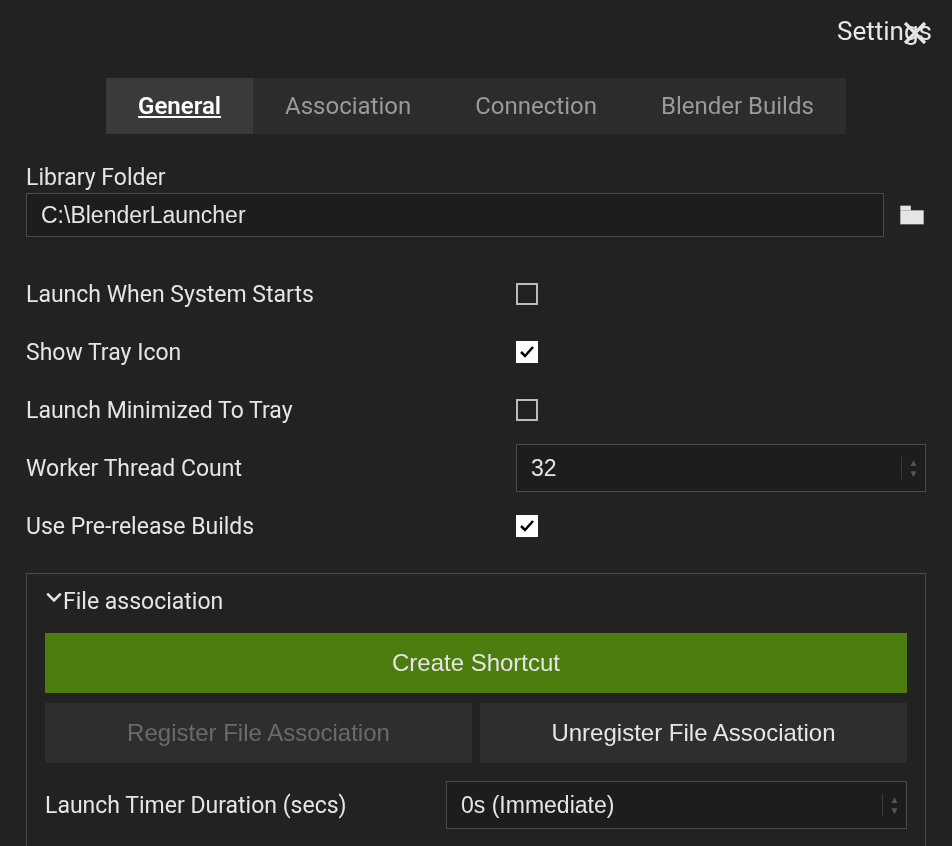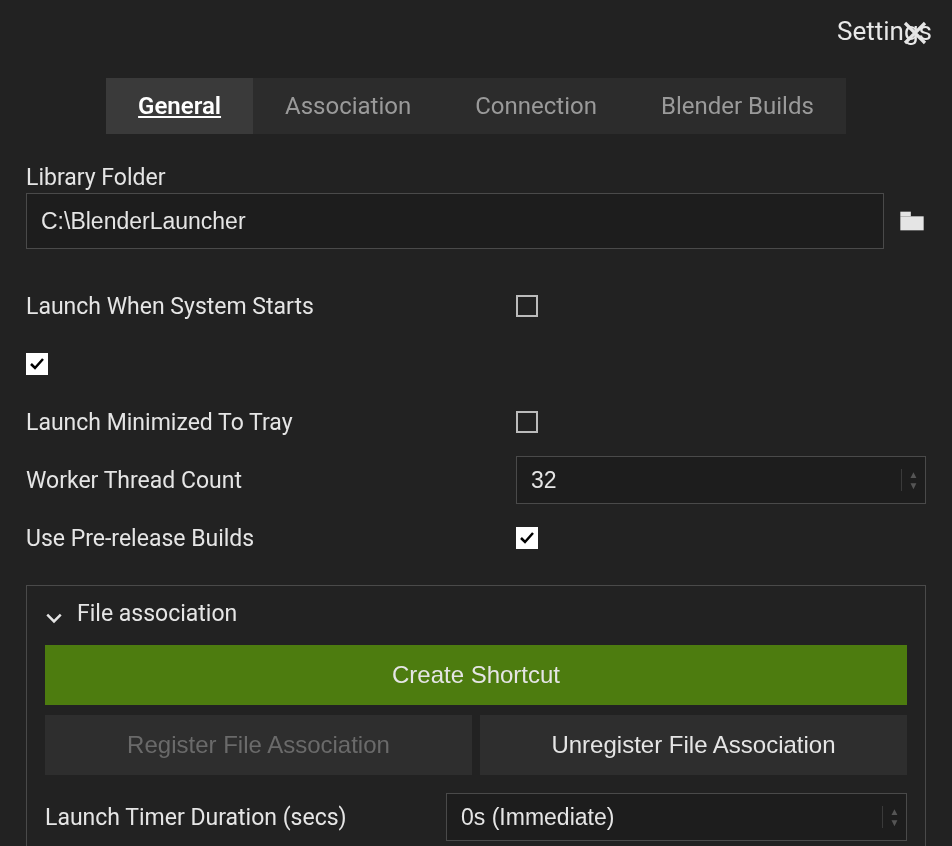--- a/index.html
+++ b/index.html
@@ -65,21 +65,21 @@
       gap: 14px;
       margin-bottom: 28px;
     }
     .text-input {
       flex: 1;
       background: #1d1d1d;
       border: 1px solid #4a4a4a;
       color: #e5e5e5;
       font-size: 23px;
       padding: 10px 14px;
-      height: 56px;
+      height: 44px;
     }
     .folder-icon-btn {
       width: 28px;
       height: 28px;
       cursor: pointer;
     }
     .option-row {
       display: grid;
       grid-template-columns: 490px 1fr;
       align-items: center;
@@ -136,22 +136,21 @@
       color: #555;
       font-size: 10px;
     }
     .section {
       border: 1px solid #4a4a4a;
       margin-top: 18px;
       padding: 14px 18px 18px 18px;
     }
     .section-header {
       display: flex;
-      align-items: flex-end;
-      gap: 14px;
+      align-items: flex-start;
       margin-bottom: 18px;
     }
     .chevron {
       width: 18px;
       height: 18px;
       cursor: pointer;
     }
     .section-title {
       font-size: 23px;
       color: #e5e5e5;
@@ -227,20 +226,21 @@
   </div>
 
   <div class="option-row">
     <div class="option-label">Launch When System Starts</div>
     <div class="checkbox">
       
     </div>
   </div>
 
   <div class="option-row">
+    <div class="option-label">Show Tray Icon</div>
     <div class="checkbox checked">
       <svg viewBox="0 0 16 16">
           <path d="M2 8 L6 12 L14 3" stroke="#000" stroke-width="2.5" fill="none"></path>
         </svg>
     </div>
   </div>
 
   <div class="option-row">
     <div class="option-label">Launch Minimized To Tray</div>
     <div class="checkbox">

